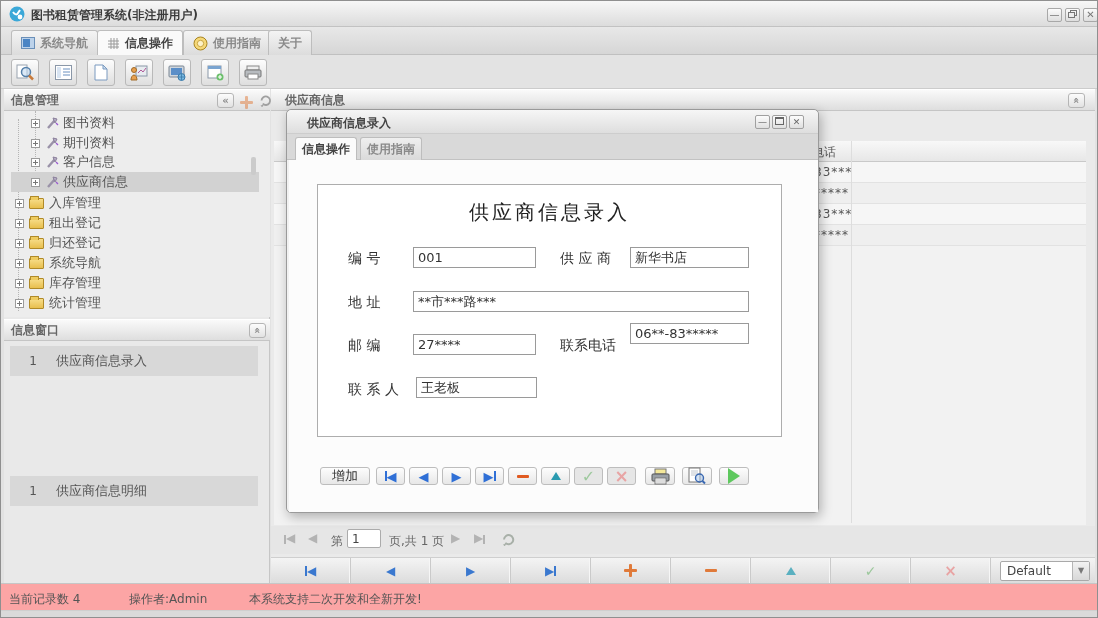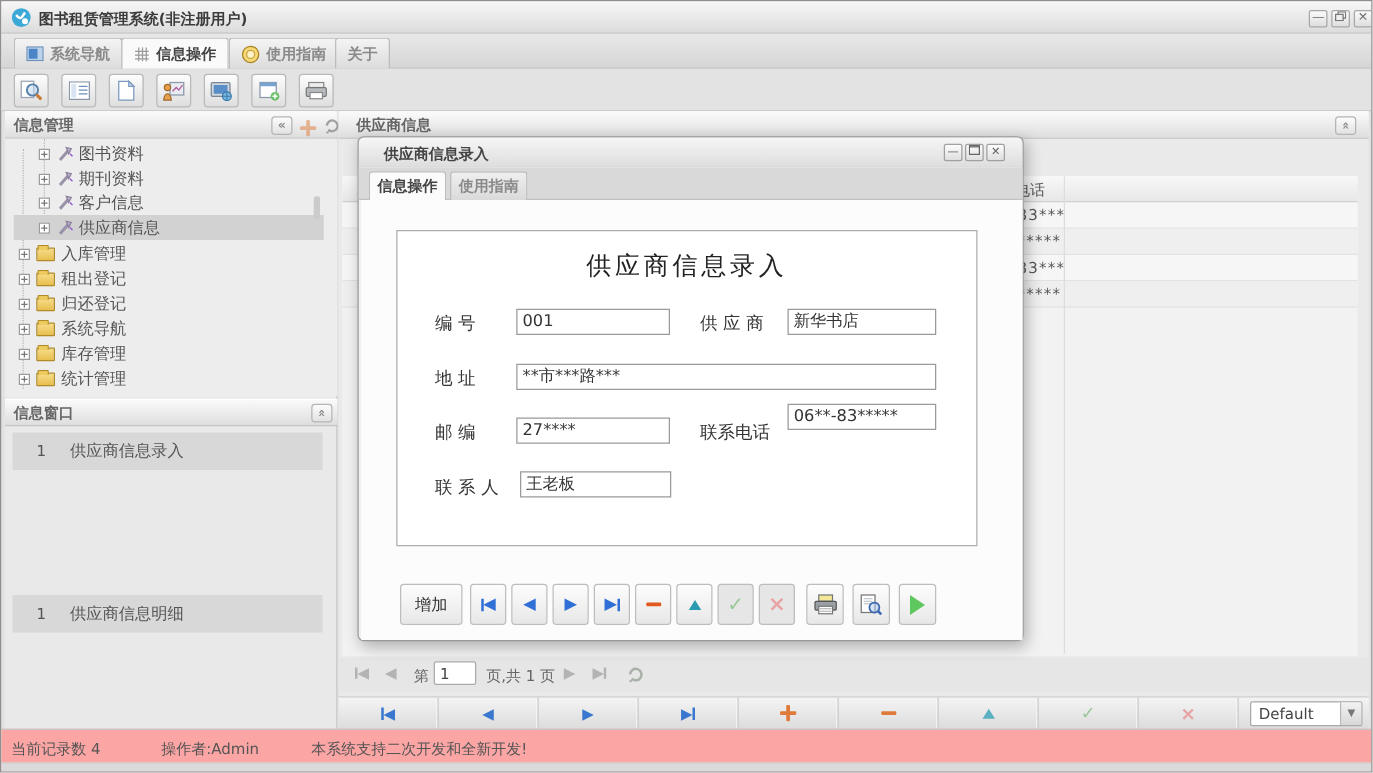--- a/index.html
+++ b/index.html
@@ -109,21 +109,21 @@
     display:flex; align-items:center; justify-content:center; }
   .dtab.active { background:#fbfbfb; color:#444; height:24px; }
   #dlg-content { position:absolute; left:2px; top:50px; width:529px; height:352px; background:#fcfcfc; }
   #formbox { position:absolute; left:28px; top:24px; width:465px; height:253px; background:#fff; border:1px solid #adadad; }
   #formbox .heading { position:absolute; left:0; top:14px; width:100%; text-align:center;
     font-size:20px; color:#222; letter-spacing:3px; }
   .flabel { position:absolute; font-size:14px; color:#333; }
   .fld { position:absolute; height:21px; background:#fff; border:1px solid #9a9a9a;
     font-size:13px; color:#333; line-height:19px; padding-left:4px; white-space:nowrap; overflow:hidden; }
   #dlg-toolbar { position:absolute; left:0; top:357px; width:100%; height:36px; }
-  .dbtn { position:absolute; top:0; height:33px; border:1px solid #bdbdbd; border-radius:3px;
+  .dbtn { position:absolute; top:0; height:18px; border:1px solid #bdbdbd; border-radius:3px;
     background:linear-gradient(#fdfdfd,#e7e7e7); display:flex; align-items:center; justify-content:center; }
   .dbtn.flat { background:#e6e6e6; }
   .run-tri { width:0; height:0; border-top:8px solid transparent; border-bottom:8px solid transparent; border-left:12px solid #5ec85e; }
 
   
   #statusbar { position:absolute; left:0; top:582px; width:100%; height:36px; background:#fca5a5; border-top:1px solid #c6c6c6; }
   #statusbar span { position:absolute; top:7px; font-size:12px; color:#555; }
   #statusbar .strip { position:absolute; left:0; top:26px; width:100%; height:9px; background:#dadada; border-top:1px solid #cfcfcf; }
 </style>
 </head>

